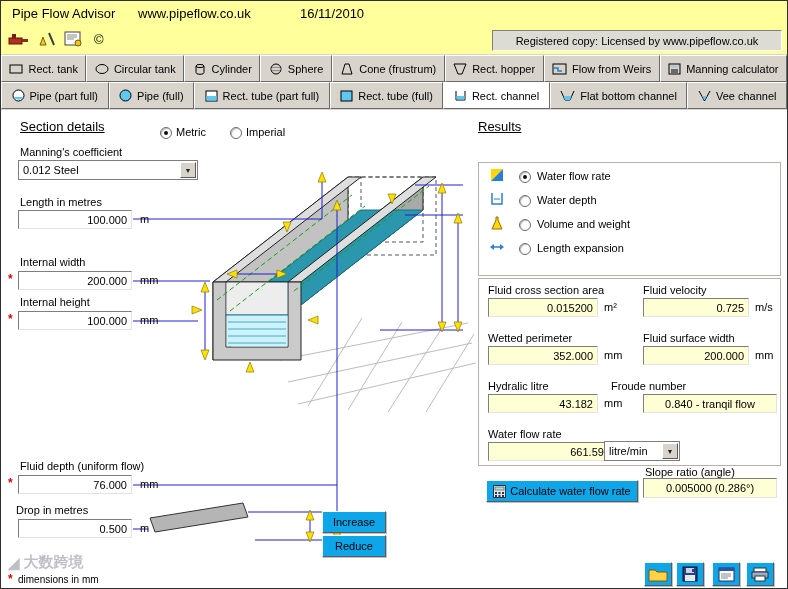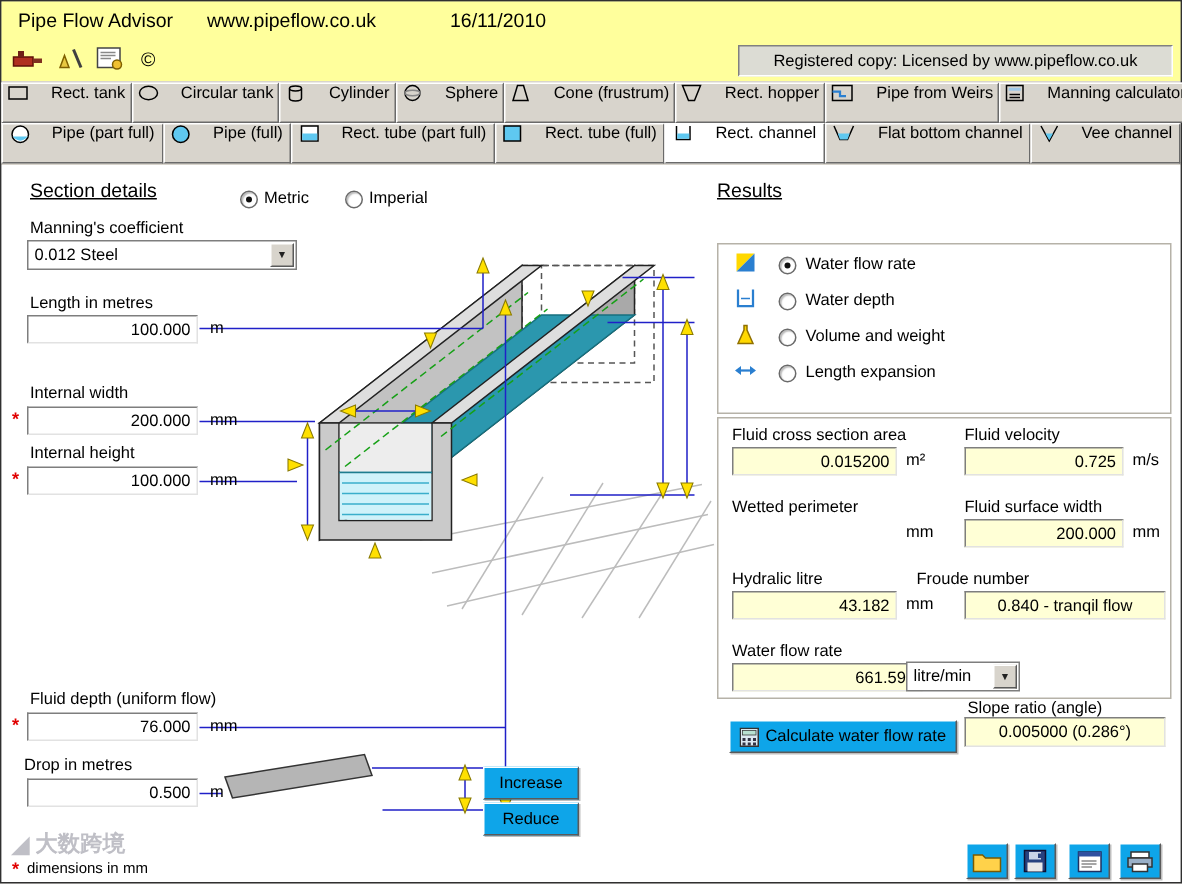--- a/index.html
+++ b/index.html
@@ -8,21 +8,21 @@
     box-shadow:inset 0 0 0 1px #303030, inset 0 0 0 2px #8a8a8a;overflow:hidden;}
   .abs{position:absolute;}
   .bg-top{left:1px;top:1px;width:786px;height:53px;background:#FFFF9C;}
   .tabstrip-bg{left:1px;top:54px;width:786px;height:56px;background:#D8D4CC;}
   .main-bg{left:1px;top:110px;width:786px;height:478px;background:#FFFFFF;}
   .ttl{font-size:13px;white-space:nowrap;}
   .registered{right:6px;top:30px;width:288px;height:19px;background:#DCDCD4;
     border:1px solid;border-color:#808080 #FFFFFF #FFFFFF #808080;
     display:flex;align-items:center;justify-content:center;font-size:11px;}
   .tabrow{left:1px;width:786px;height:27px;display:flex;}
-  .tab{flex:1 1 auto;display:flex;justify-content:center;gap:15px;
+  .tab{flex:1 1 auto;display:flex;align-items:center;justify-content:center;gap:5px;
     padding:0 3px;background:#D8D4CC;border:1px solid;box-sizing:border-box;
     border-color:#FFFFFF #6a6a6a #6a6a6a #FFFFFF;white-space:nowrap;cursor:default;font-size:11px;}
   .tab.active{background:#FFFFFF;}
   .heading{font-size:13px;text-decoration:underline;white-space:nowrap;}
   .lbl{white-space:nowrap;}
   .star{color:#E00000;font-weight:bold;font-size:12px;}
   .inp{box-sizing:border-box;height:19px;background:#FFFFFF;border:1px solid #7e7e7e;
     border-right-color:#E2E2E2;border-bottom-color:#E2E2E2;text-align:right;padding:3px 4px 0 0;}
   .cream{background:#FFFFD6;}
   .ctr{text-align:center;padding-right:0;}
@@ -119,21 +119,21 @@
         <svg width="14" height="12" viewBox="0 0 14 12">
           <polygon points="1,1 13,1 9,11 5,11" fill="none" stroke="#000"></polygon>
         </svg>
         <span>Rect. hopper</span>
       </div>
     <div class="tab">
         <svg width="15" height="12" viewBox="0 0 15 12">
           <rect x="1" y="1" width="13" height="10" fill="none" stroke="#000"></rect>
           <path d="M1,5 H6 V8 H10" fill="none" stroke="#2A7FD0" stroke-width="1.5"></path>
         </svg>
-        <span>Pipe from Weirs</span>
+        <span>Flow from Weirs</span>
       </div>
     <div class="tab">
         <svg width="13" height="12" viewBox="0 0 13 12">
           <rect x="1" y="1" width="11" height="10" fill="none" stroke="#000"></rect>
           <rect x="2.5" y="2.5" width="8" height="2" fill="#9FC8E8"></rect>
           <line x1="3" y1="7" x2="10" y2="7" stroke="#000"></line>
           <line x1="3" y1="9" x2="10" y2="9" stroke="#000"></line>
         </svg>
         <span>Manning calculator</span>
       </div>
@@ -351,20 +351,21 @@
   <div class="abs groupbox" style="left:478px;top:278px;width:301px;height:186px"></div>
 
   <span class="abs lbl" style="left:488px;top:284px">Fluid cross section area</span>
   <div class="abs inp cream" style="left:488px;top:298px;width:110px">0.015200</div>
   <span class="abs lbl" style="left:604px;top:301px">m²</span>
   <span class="abs lbl" style="left:643px;top:284px">Fluid velocity</span>
   <div class="abs inp cream" style="left:643px;top:298px;width:106px">0.725</div>
   <span class="abs lbl" style="left:755px;top:301px">m/s</span>
 
   <span class="abs lbl" style="left:488px;top:332px">Wetted perimeter</span>
+  <div class="abs inp cream" style="left:488px;top:346px;width:110px">352.000</div>
   <span class="abs lbl" style="left:604px;top:349px">mm</span>
   <span class="abs lbl" style="left:643px;top:332px">Fluid surface width</span>
   <div class="abs inp cream" style="left:643px;top:346px;width:106px">200.000</div>
   <span class="abs lbl" style="left:755px;top:349px">mm</span>
 
   <span class="abs lbl" style="left:488px;top:380px">Hydralic litre</span>
   <div class="abs inp cream" style="left:488px;top:394px;width:110px">43.182</div>
   <span class="abs lbl" style="left:604px;top:397px">mm</span>
   <span class="abs lbl" style="left:611px;top:380px">Froude number</span>
   <div class="abs inp cream ctr" style="left:643px;top:394px;width:134px">0.840 - tranqil flow</div>

